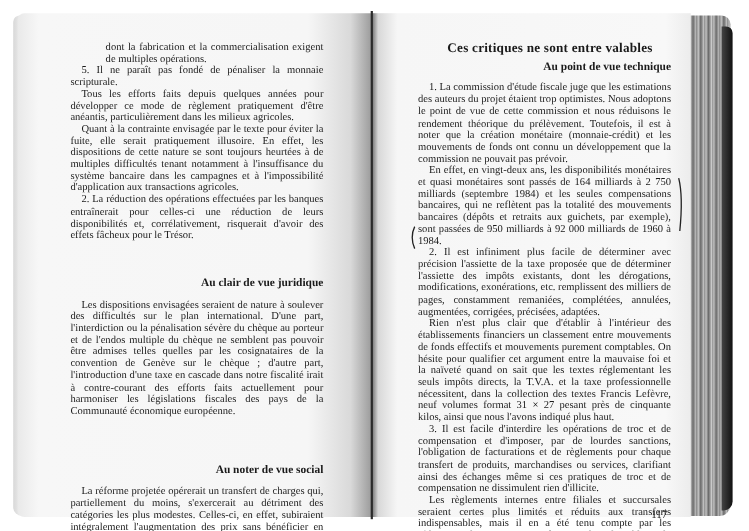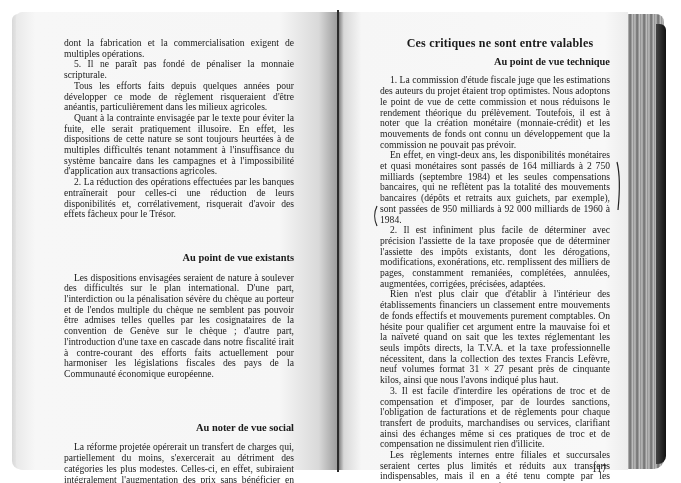--- a/index.html
+++ b/index.html
@@ -43,21 +43,21 @@
     background: linear-gradient(90deg, #444, #111);
     border-radius: 0 6px 8px 0;
   }
   .text {
     position: absolute; font-size: 9.6px; line-height: 10.7px;
     text-align: justify;
   }
   .text-left { left: 64px; top: 38px; width: 230px; }
   .text-right { left: 380px; top: 38px; width: 230px; }
   .text p { margin: 0; text-indent: 10px; }
-  .text p.noindent { text-indent: 0; }
+  .text p.noindent { text-indent: 0; margin-left: 32px; }
   .h2 {
     font-weight: bold; text-align: right; font-size: 10.4px;
     margin: 0; text-indent: 0;
   }
   .h1 {
     font-weight: bold; text-align: center; font-size: 12px;
     margin: 0 0 8px 0; letter-spacing: 0.2px;
   }
   .gap-l1 { height: 33px; }
   .gap-l2 { height: 9px; }
@@ -77,25 +77,25 @@
   <div class="left-stack"></div>
   <div class="right-stack"></div>
   <div class="right-stack-edge"></div>
   <div class="page page-left"></div>
   <div class="page page-right"></div>
   <div class="gutter"></div>
 
   <div class="text text-left">
     <p class="noindent">dont la fabrication et la commercialisation exigent de multiples opérations.</p>
     <p>5. Il ne paraît pas fondé de pénaliser la monnaie scripturale.</p>
-    <p>Tous les efforts faits depuis quelques années pour développer ce mode de règlement risqueraient d'être anéantis, particulièrement dans les milieux agricoles.</p>
+    <p>Tous les efforts faits depuis quelques années pour développer ce mode de règlement pratiquement d'être anéantis, particulièrement dans les milieux agricoles.</p>
     <p>Quant à la contrainte envisagée par le texte pour éviter la fuite, elle serait pratiquement illusoire. En effet, les dispositions de cette nature se sont toujours heurtées à de multiples difficultés tenant notamment à l'insuffisance du système bancaire dans les campagnes et à l'impossibilité d'application aux transactions agricoles.</p>
     <p>2. La réduction des opérations effectuées par les banques entraînerait pour celles-ci une réduction de leurs disponibilités et, corrélativement, risquerait d'avoir des effets fâcheux pour le Trésor.</p>
     <div class="gap-l1"></div>
-    <p class="h2">Au point de vue existants</p>
+    <p class="h2">Au clair de vue juridique</p>
     <div class="gap-l2"></div>
     <p>Les dispositions envisagées seraient de nature à soulever des difficultés sur le plan international. D'une part, l'interdiction ou la pénalisation sévère du chèque au porteur et de l'endos multiple du chèque ne semblent pas pouvoir être admises telles quelles par les cosignataires de la convention de Genève sur le chèque ; d'autre part, l'introduction d'une taxe en cascade dans notre fiscalité irait à contre-courant des efforts faits actuellement pour harmoniser les législations fiscales des pays de la Communauté économique européenne.</p>
     <div class="gap-l3"></div>
     <p class="h2">Au noter de vue social</p>
     <div class="gap-l2"></div>
     <p>La réforme projetée opérerait un transfert de charges qui, partiellement du moins, s'exercerait au détriment des catégories les plus modestes. Celles-ci, en effet, subiraient intégralement l'augmentation des prix sans bénéficier en contrepartie de l'allégement de l'impôt sur le revenu des personnes physiques dont elles sont, d'ores et déjà, exonérées en raison de la modicité de leurs ressources.</p>
   </div>
   <div class="folio folio-left">116</div>
 
   <div class="text text-right">

